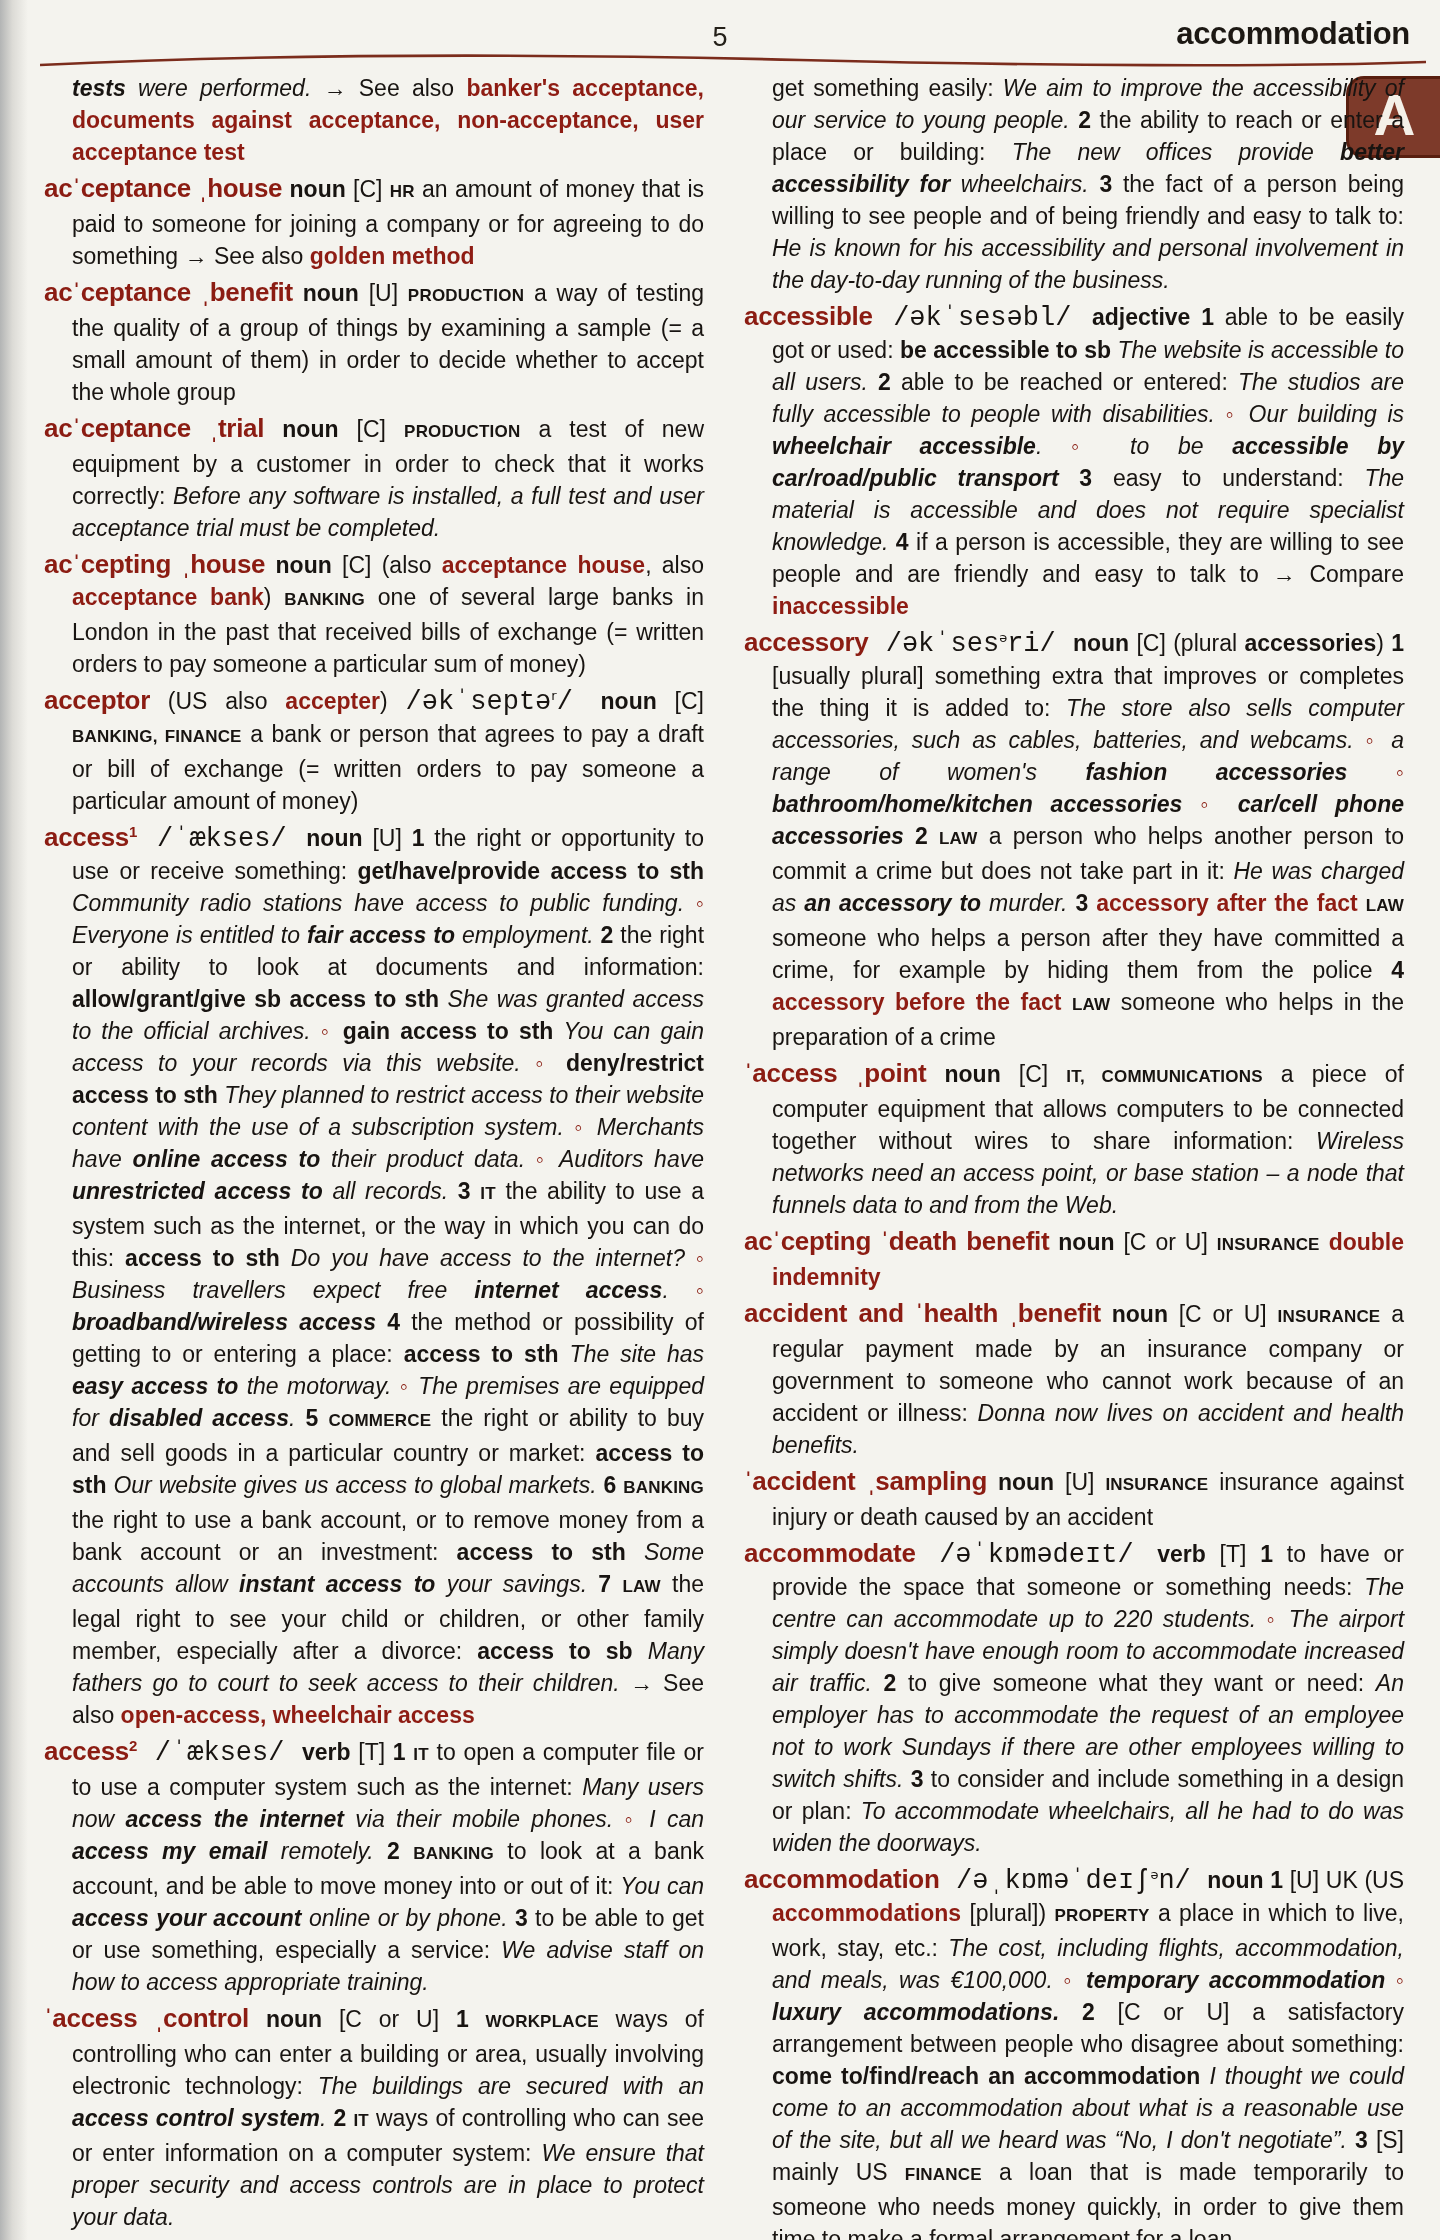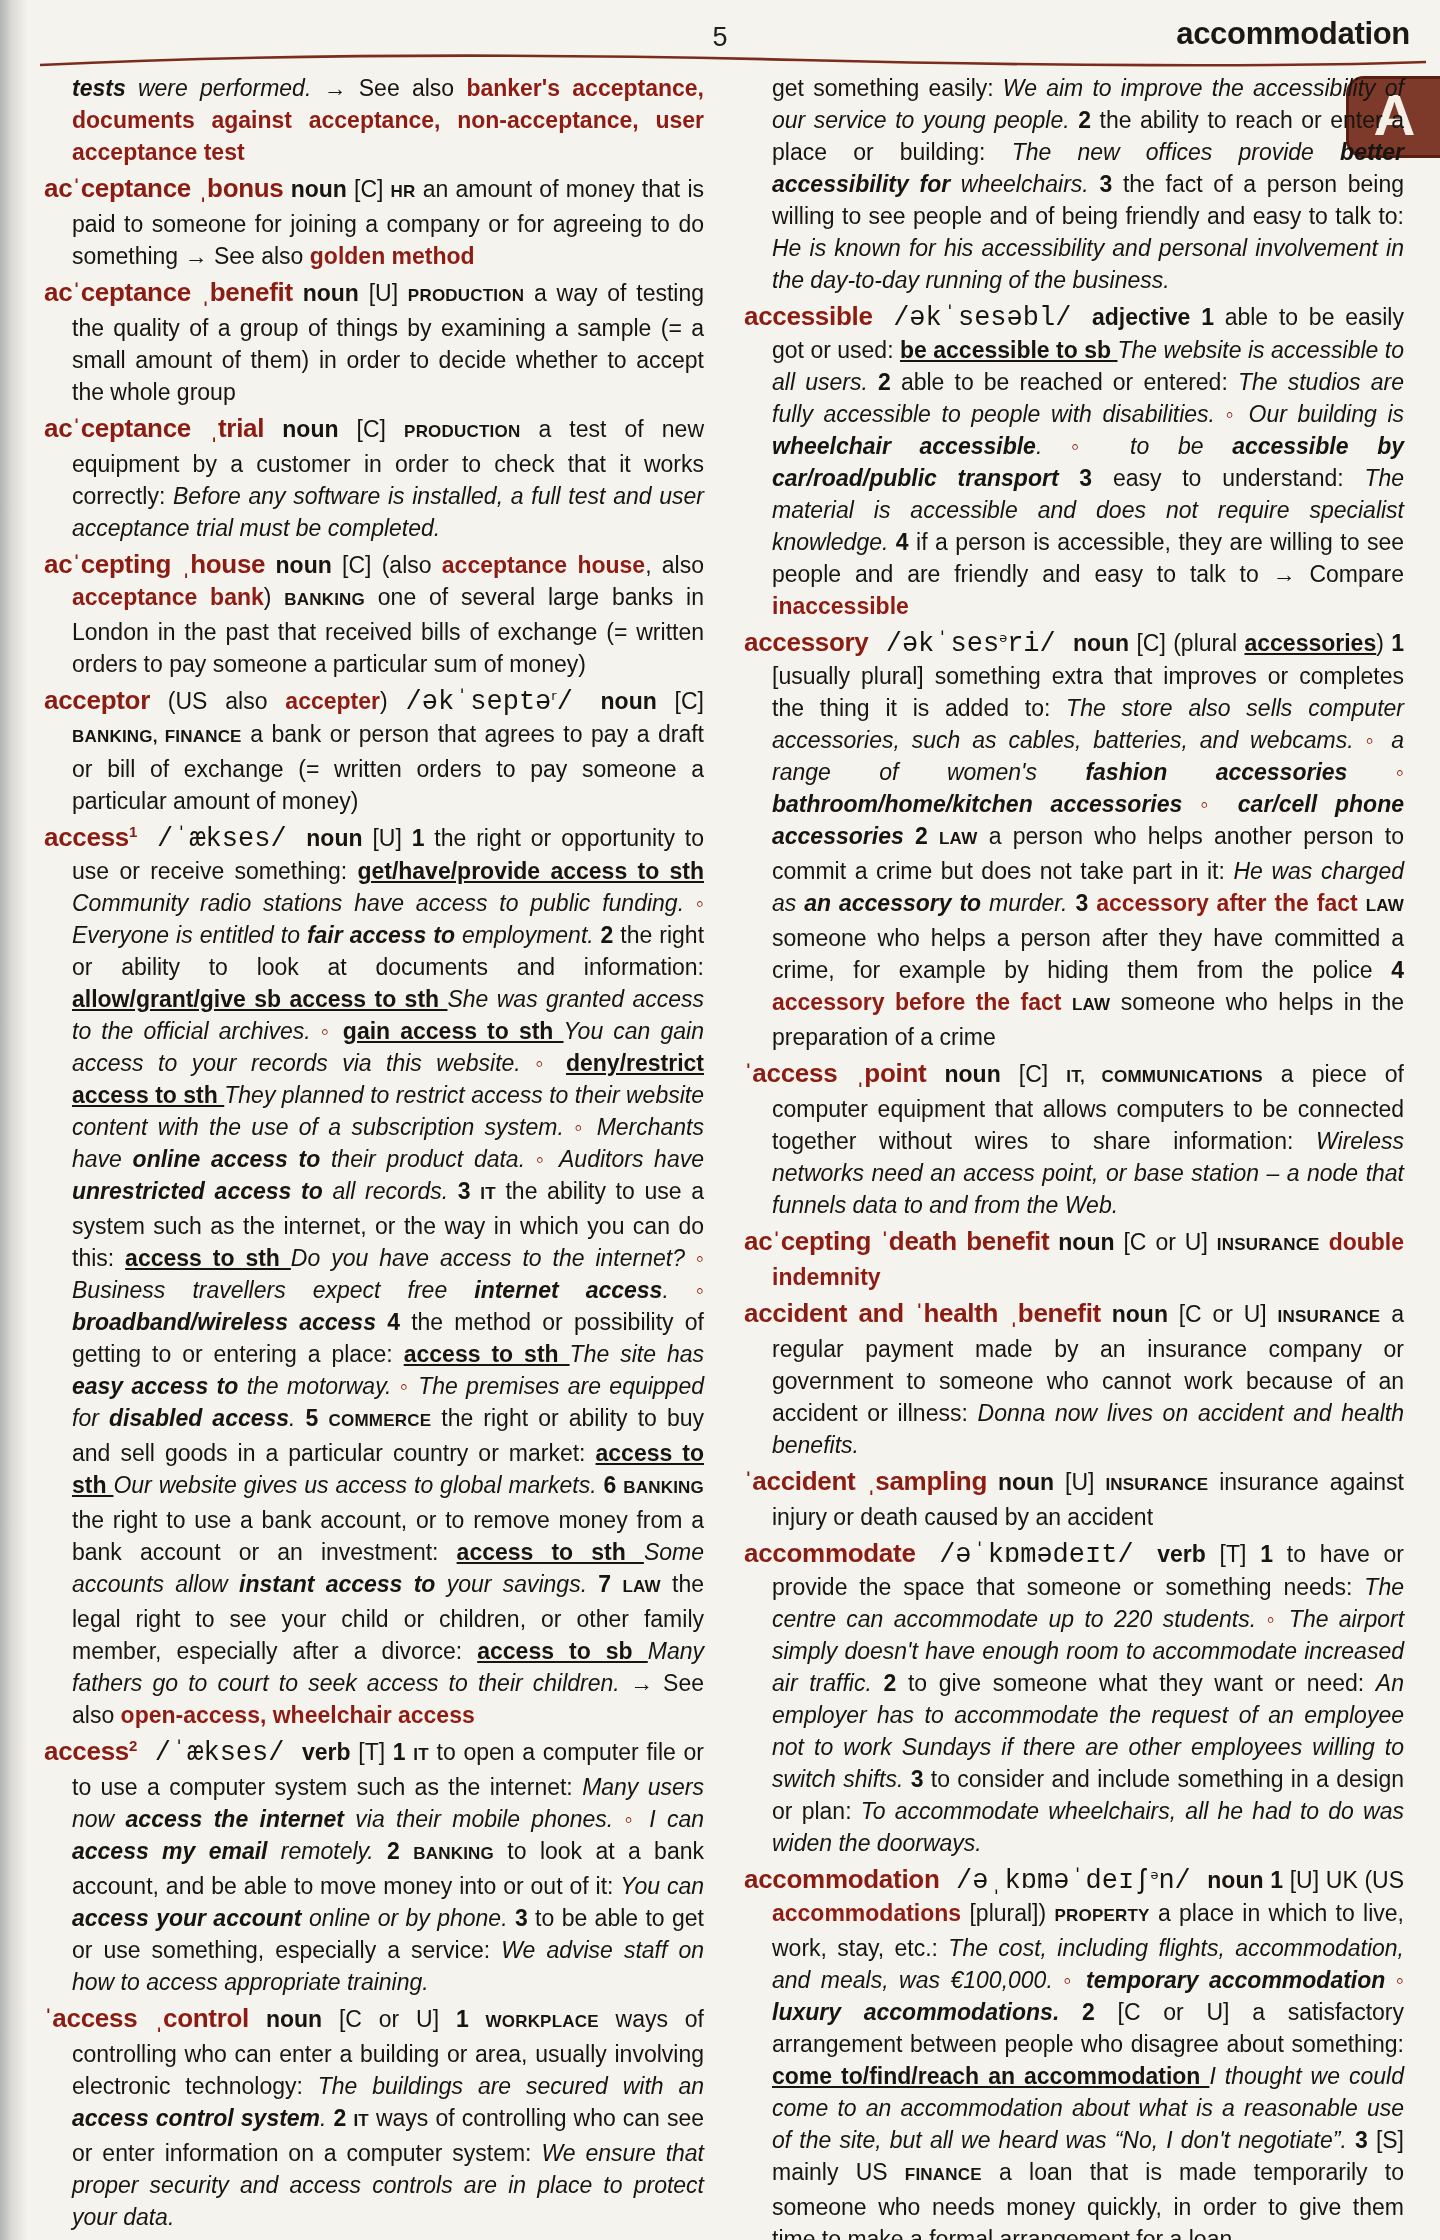--- a/index.html
+++ b/index.html
@@ -53,21 +53,21 @@
   .entry.cont{text-indent:0;}
   .s-hw{color:var(--hw,#8b1c12);font-weight:700;font-size:26px;letter-spacing:-0.3px;line-height:1;}
   .s-hwsup{color:var(--hw,#8b1c12);font-weight:700;font-size:15px;vertical-align:super;line-height:1;}
   .s-pron{font-family:Liberation Mono, monospace;font-size:27px;}
   .s-psup{font-family:"DejaVu Sans",sans-serif;font-size:13px;vertical-align:super;line-height:1;}
   .s-pos{font-weight:700;}
   .s-gram{}
   .s-lbl{font-weight:700;font-size:17px;letter-spacing:0.2px;}
   .s-num{font-weight:700;}
   .s-t{}
-  .s-b{font-weight:700;text-decoration:underline;}
+  .s-b{font-weight:700;}
   .s-i{font-style:italic;}
   .s-bi{font-weight:700;font-style:italic;}
   .s-x{color:var(--xref,#8e1c13);font-weight:700;}
   .s-sep{color:var(--sep,#8b2015);}
   .s-arr{}
 </style>
 </head>
 <body>
 
 <div class="page">
@@ -80,21 +80,21 @@
     <path d="M0,13 C250,1 520,2 760,8 C1000,14 1250,15 1386,10" fill="none" stroke="#7b2c1c" stroke-width="2.6"></path>
   </svg>
 
   <div class="tab">
     <span>A</span>
   </div>
 
   <main class="cols">
     <div class="col">
         <div class="entry cont"><span class="s-bi">tests </span><span class="s-i">were performed. </span><span class="s-arr">→ </span><span class="s-t">See also </span><span class="s-x">banker's acceptance, documents against acceptance, non-acceptance, user acceptance test</span></div>
-        <div class="entry"><span class="s-hw">acˈceptance ˌbonus</span><span class="s-pos"> noun </span><span class="s-gram">[C] </span><span class="s-lbl">HR</span><span class="s-t"> an amount of money that is paid to someone for joining a company or for agreeing to do something </span><span class="s-arr">→ </span><span class="s-t">See also </span><span class="s-x">golden method</span></div>
+        <div class="entry"><span class="s-hw">acˈceptance ˌhouse</span><span class="s-pos"> noun </span><span class="s-gram">[C] </span><span class="s-lbl">HR</span><span class="s-t"> an amount of money that is paid to someone for joining a company or for agreeing to do something </span><span class="s-arr">→ </span><span class="s-t">See also </span><span class="s-x">golden method</span></div>
         <div class="entry"><span class="s-hw">acˈceptance ˌbenefit</span><span class="s-pos"> noun </span><span class="s-gram">[U] </span><span class="s-lbl">PRODUCTION</span><span class="s-t"> a way of testing the quality of a group of things by examining a sample (= a small amount of them) in order to decide whether to accept the whole group</span></div>
         <div class="entry"><span class="s-hw">acˈceptance ˌtrial</span><span class="s-pos"> noun </span><span class="s-gram">[C] </span><span class="s-lbl">PRODUCTION</span><span class="s-t"> a test of new equipment by a customer in order to check that it works correctly: </span><span class="s-i">Before any software is installed, a full test and user acceptance trial must be completed.</span></div>
         <div class="entry"><span class="s-hw">acˈcepting ˌhouse</span><span class="s-pos"> noun </span><span class="s-gram">[C] </span><span class="s-t">(also </span><span class="s-x">acceptance house</span><span class="s-t">, also </span><span class="s-x">acceptance bank</span><span class="s-t">) </span><span class="s-lbl">BANKING</span><span class="s-t"> one of several large banks in London in the past that received bills of exchange (= written orders to pay someone a particular sum of money)</span></div>
         <div class="entry"><span class="s-hw">acceptor</span><span class="s-t"> (US also </span><span class="s-x">accepter</span><span class="s-t">) </span><span class="s-pron">/əkˈseptə</span><span class="s-psup">r</span><span class="s-pron">/ </span><span class="s-pos">noun </span><span class="s-gram">[C] </span><span class="s-lbl">BANKING, FINANCE</span><span class="s-t"> a bank or person that agrees to pay a draft or bill of exchange (= written orders to pay someone a particular amount of money)</span></div>
         <div class="entry"><span class="s-hw">access</span><span class="s-hwsup">1</span><span class="s-pron"> /ˈækses/ </span><span class="s-pos">noun </span><span class="s-gram">[U] </span><span class="s-num">1 </span><span class="s-t">the right or opportunity to use or receive something: </span><span class="s-b">get/have/provide access to sth </span><span class="s-i">Community radio stations have access to public funding. </span><span class="s-sep">◦ </span><span class="s-i">Everyone is entitled to </span><span class="s-bi">fair access to</span><span class="s-i"> employment. </span><span class="s-num">2 </span><span class="s-t">the right or ability to look at documents and information: </span><span class="s-b">allow/grant/give sb access to sth </span><span class="s-i">She was granted access to the official archives. </span><span class="s-sep">◦ </span><span class="s-b">gain access to sth </span><span class="s-i">You can gain access to your records via this website. </span><span class="s-sep">◦ </span><span class="s-b">deny/restrict access to sth </span><span class="s-i">They planned to restrict access to their website content with the use of a subscription system. </span><span class="s-sep">◦ </span><span class="s-i">Merchants have </span><span class="s-bi">online access to</span><span class="s-i"> their product data. </span><span class="s-sep">◦ </span><span class="s-i">Auditors have </span><span class="s-bi">unrestricted access to</span><span class="s-i"> all records. </span><span class="s-num">3 </span><span class="s-lbl">IT</span><span class="s-t"> the ability to use a system such as the internet, or the way in which you can do this: </span><span class="s-b">access to sth </span><span class="s-i">Do you have access to the internet? </span><span class="s-sep">◦ </span><span class="s-i">Business travellers expect free </span><span class="s-bi">internet access</span><span class="s-i">. </span><span class="s-sep">◦ </span><span class="s-bi">broadband/wireless access </span><span class="s-num">4 </span><span class="s-t">the method or possibility of getting to or entering a place: </span><span class="s-b">access to sth </span><span class="s-i">The site has </span><span class="s-bi">easy access to</span><span class="s-i"> the motorway. </span><span class="s-sep">◦ </span><span class="s-i">The premises are equipped for </span><span class="s-bi">disabled access</span><span class="s-i">. </span><span class="s-num">5 </span><span class="s-lbl">COMMERCE</span><span class="s-t"> the right or ability to buy and sell goods in a particular country or market: </span><span class="s-b">access to sth </span><span class="s-i">Our website gives us access to global markets. </span><span class="s-num">6 </span><span class="s-lbl">BANKING</span><span class="s-t"> the right to use a bank account, or to remove money from a bank account or an investment: </span><span class="s-b">access to sth </span><span class="s-i">Some accounts allow </span><span class="s-bi">instant access to</span><span class="s-i"> your savings. </span><span class="s-num">7 </span><span class="s-lbl">LAW</span><span class="s-t"> the legal right to see your child or children, or other family member, especially after a divorce: </span><span class="s-b">access to sb </span><span class="s-i">Many fathers go to court to seek access to their children. </span><span class="s-arr">→ </span><span class="s-t">See also </span><span class="s-x">open-access, wheelchair access</span></div>
         <div class="entry"><span class="s-hw">access</span><span class="s-hwsup">2</span><span class="s-pron"> /ˈækses/ </span><span class="s-pos">verb </span><span class="s-gram">[T] </span><span class="s-num">1 </span><span class="s-lbl">IT</span><span class="s-t"> to open a computer file or to use a computer system such as the internet: </span><span class="s-i">Many users now </span><span class="s-bi">access the internet</span><span class="s-i"> via their mobile phones. </span><span class="s-sep">◦ </span><span class="s-i">I can </span><span class="s-bi">access my email</span><span class="s-i"> remotely. </span><span class="s-num">2 </span><span class="s-lbl">BANKING</span><span class="s-t"> to look at a bank account, and be able to move money into or out of it: </span><span class="s-i">You can </span><span class="s-bi">access your account</span><span class="s-i"> online or by phone. </span><span class="s-num">3 </span><span class="s-t">to be able to get or use something, especially a service: </span><span class="s-i">We advise staff on how to access appropriate training.</span></div>
         <div class="entry"><span class="s-hw">ˈaccess ˌcontrol</span><span class="s-pos"> noun </span><span class="s-gram">[C or U] </span><span class="s-num">1 </span><span class="s-lbl">WORKPLACE</span><span class="s-t"> ways of controlling who can enter a building or area, usually involving electronic technology: </span><span class="s-i">The buildings are secured with an </span><span class="s-bi">access control system</span><span class="s-i">. </span><span class="s-num">2 </span><span class="s-lbl">IT</span><span class="s-t"> ways of controlling who can see or enter information on a computer system: </span><span class="s-i">We ensure that proper security and access controls are in place to protect your data.</span></div>
       </div>
     <div class="col">
         <div class="entry cont"><span class="s-t">get something easily: </span><span class="s-i">We aim to improve the accessibility of our service to young people. </span><span class="s-num">2 </span><span class="s-t">the ability to reach or enter a place or building: </span><span class="s-i">The new offices provide </span><span class="s-bi">better accessibility for</span><span class="s-i"> wheelchairs. </span><span class="s-num">3 </span><span class="s-t">the fact of a person being willing to see people and of being friendly and easy to talk to: </span><span class="s-i">He is known for his accessibility and personal involvement in the day-to-day running of the business.</span></div>

